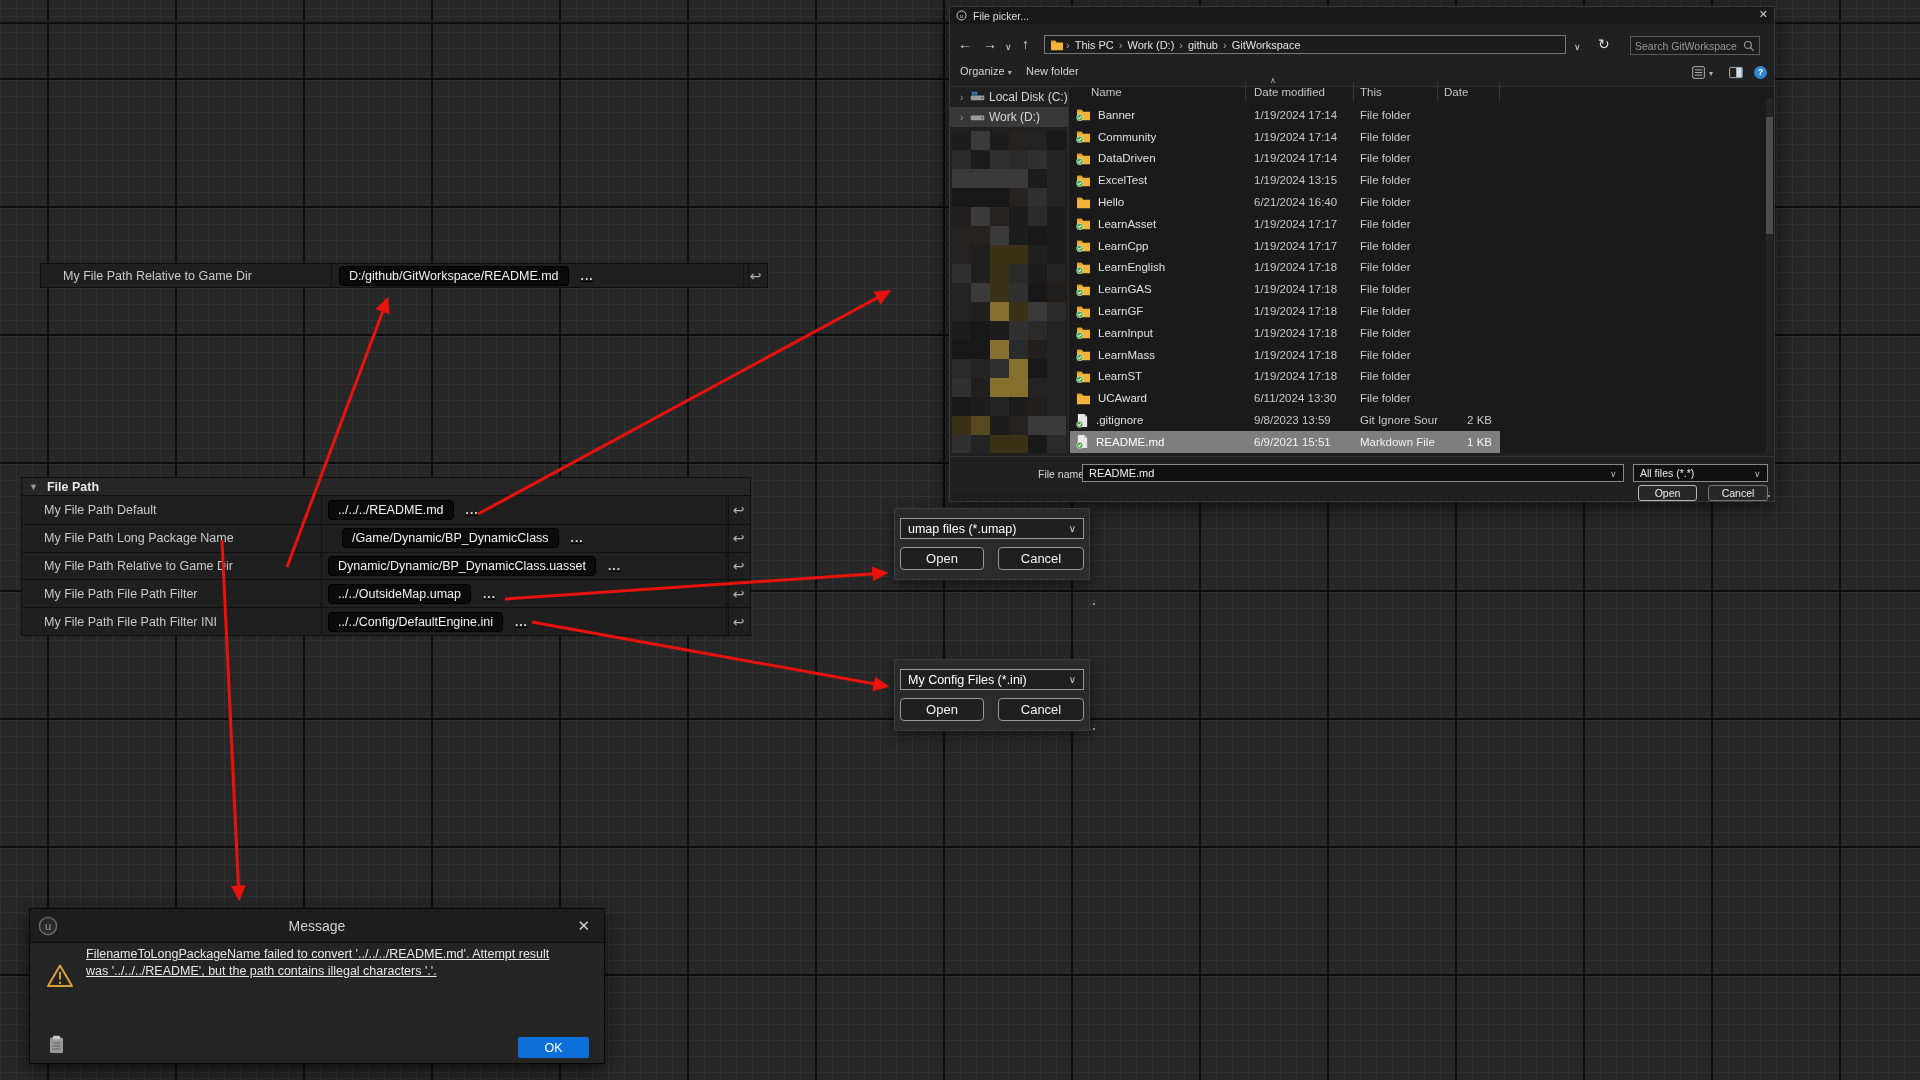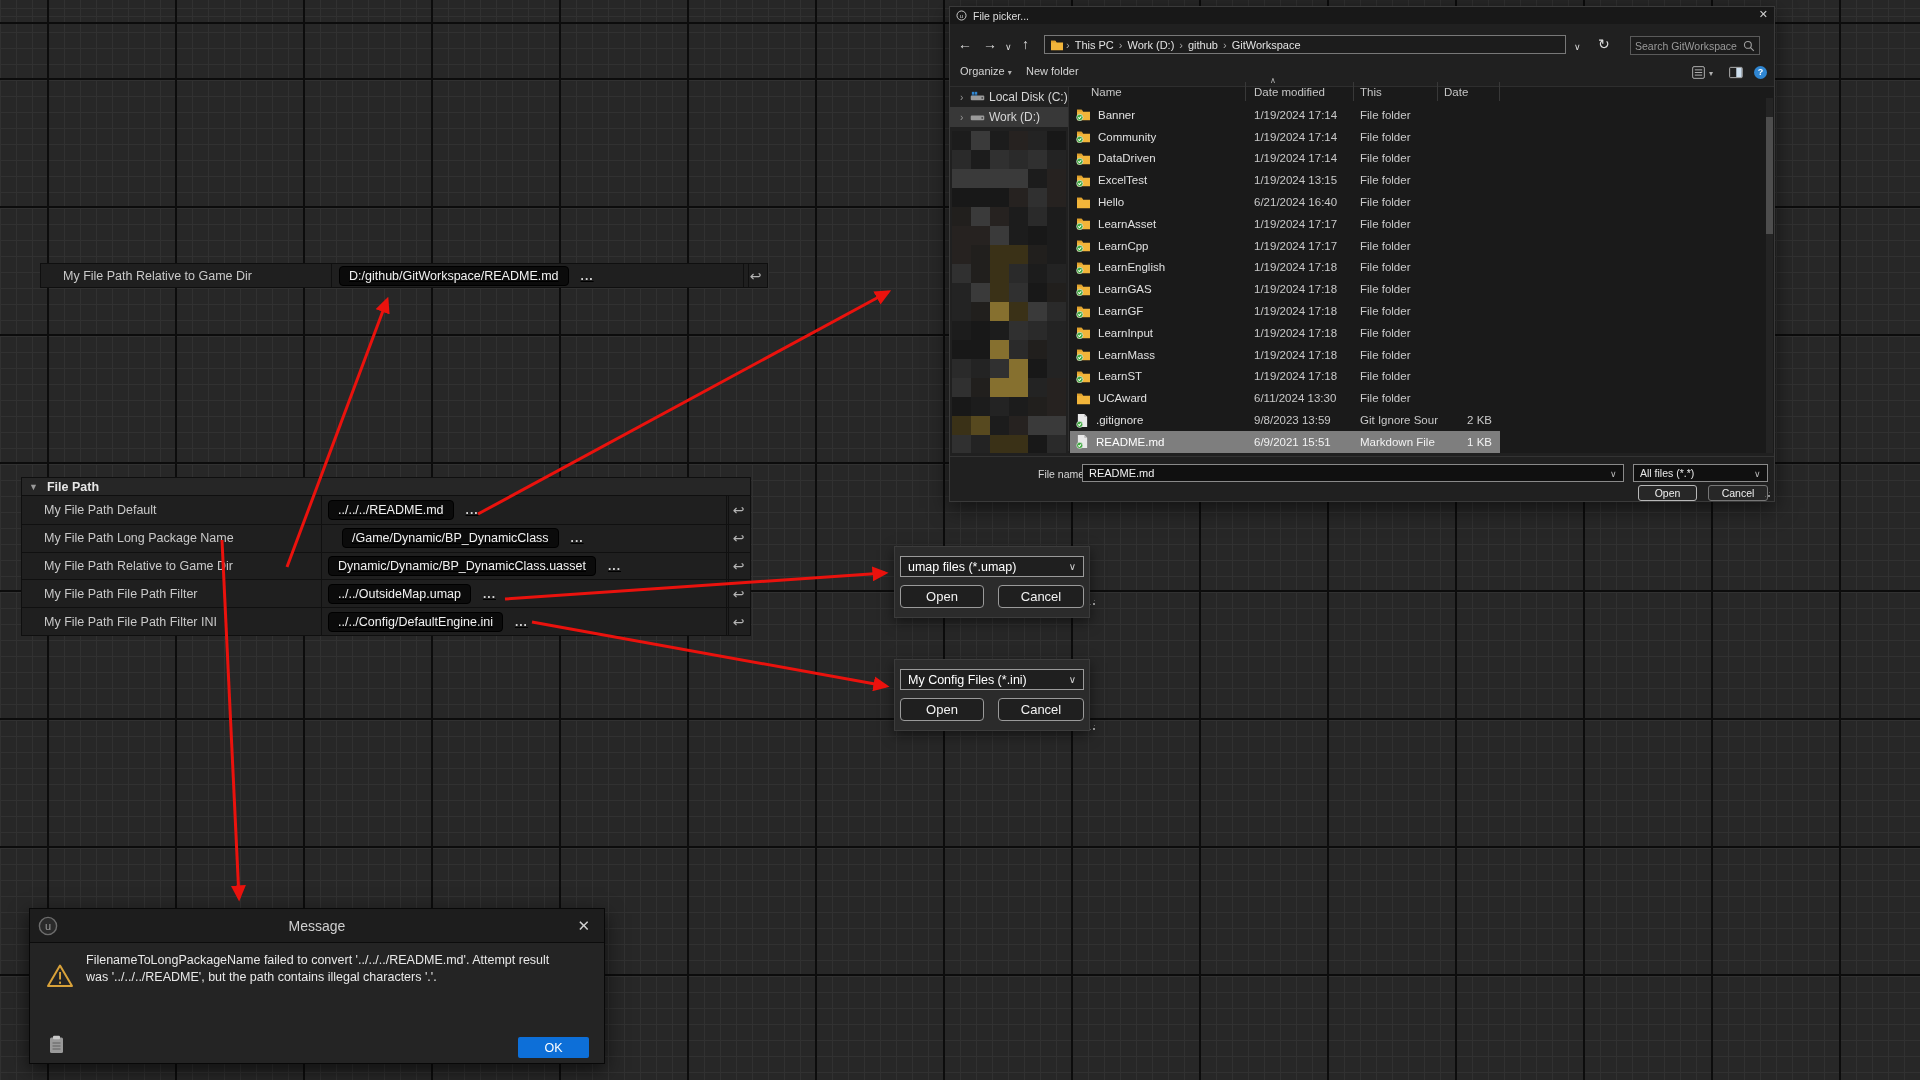--- a/index.html
+++ b/index.html
@@ -97,21 +97,21 @@
     border:1px solid #9a9a9a;color:#fff;font-size:12.5px;display:flex;align-items:center;padding-left:7px;}
   .mini-combo .mc-chev{position:absolute;right:7px;color:#cfcfcf;font-size:10px;}
   .mini-btn{position:absolute;top:38px;height:23px;background:#1f1f1f;border:1px solid #9a9a9a;
     border-radius:4px;color:#f2f2f2;font-size:13px;display:flex;align-items:center;justify-content:center;}
   
   #msg-dialog{position:absolute;left:29px;top:908px;width:576px;height:156px;background:#242424;
     border:1px solid #080808;box-shadow:0 6px 18px rgba(0,0,0,.6);}
   #msg-titlebar{position:absolute;left:0;right:0;top:0;height:34px;background:#1d1d1d;border-bottom:1px solid #0c0c0c;}
   #msg-title{position:absolute;left:0;right:0;top:9px;text-align:center;color:#cfcfcf;font-size:14px;}
   #msg-close{position:absolute;right:14px;top:8px;color:#d0d0d0;font-size:15px;}
-  #msg-text{position:absolute;left:56px;top:43px;width:482px;color:#e8e8e8;font-size:12.5px;line-height:1.38;}
+  #msg-text{position:absolute;left:56px;top:37px;width:482px;color:#e8e8e8;font-size:12.5px;line-height:1.38;text-decoration:underline;}
   #msg-ok{position:absolute;left:488px;top:128px;width:71px;height:21px;background:#0d6fd8;border-radius:2px;
     color:#fff;font-size:12.5px;display:flex;align-items:center;justify-content:center;}
   #arrow-layer{position:absolute;left:0;top:0;width:1920px;height:1080px;pointer-events:none;z-index:50;}
   .icn{display:inline-flex;align-items:center;justify-content:center;}
 </style>
 </head>
 <body>
 
 <div id="stage">
 
@@ -665,21 +665,21 @@
     <span class="combo-chev" style="left:660px;top:462px;">∨</span>
     <div id="type-combo">
       <span>All files (*.*)</span>
     </div>
     <span class="combo-chev" style="left:804px;top:462px;">∨</span>
     <div class="winbtn" style="left:688px;top:478px;width:59px;border:1px solid #b8b8b8;">Open</div>
     <div class="winbtn" style="left:758px;top:478px;width:60px;border:1px solid #777;">Cancel</div>
     <div class="grip" style="right:2px;bottom:2px;"></div>
   </div>
 
-  <div class="mini-dialog" style="top:546px;">
+  <div class="mini-dialog" style="top:508px;">
     <div class="mini-combo">
       <span>umap files (*.umap)</span>
       <span class="mc-chev">∨</span>
     </div>
     <div class="mini-btn" style="left:5px;width:84px;">Open</div>
     <div class="mini-btn" style="left:103px;width:86px;">Cancel</div>
   </div>
   <div class="grip" style="left:1088px;top:598px;"></div>
 
   <div class="mini-dialog" style="top:659px;">

